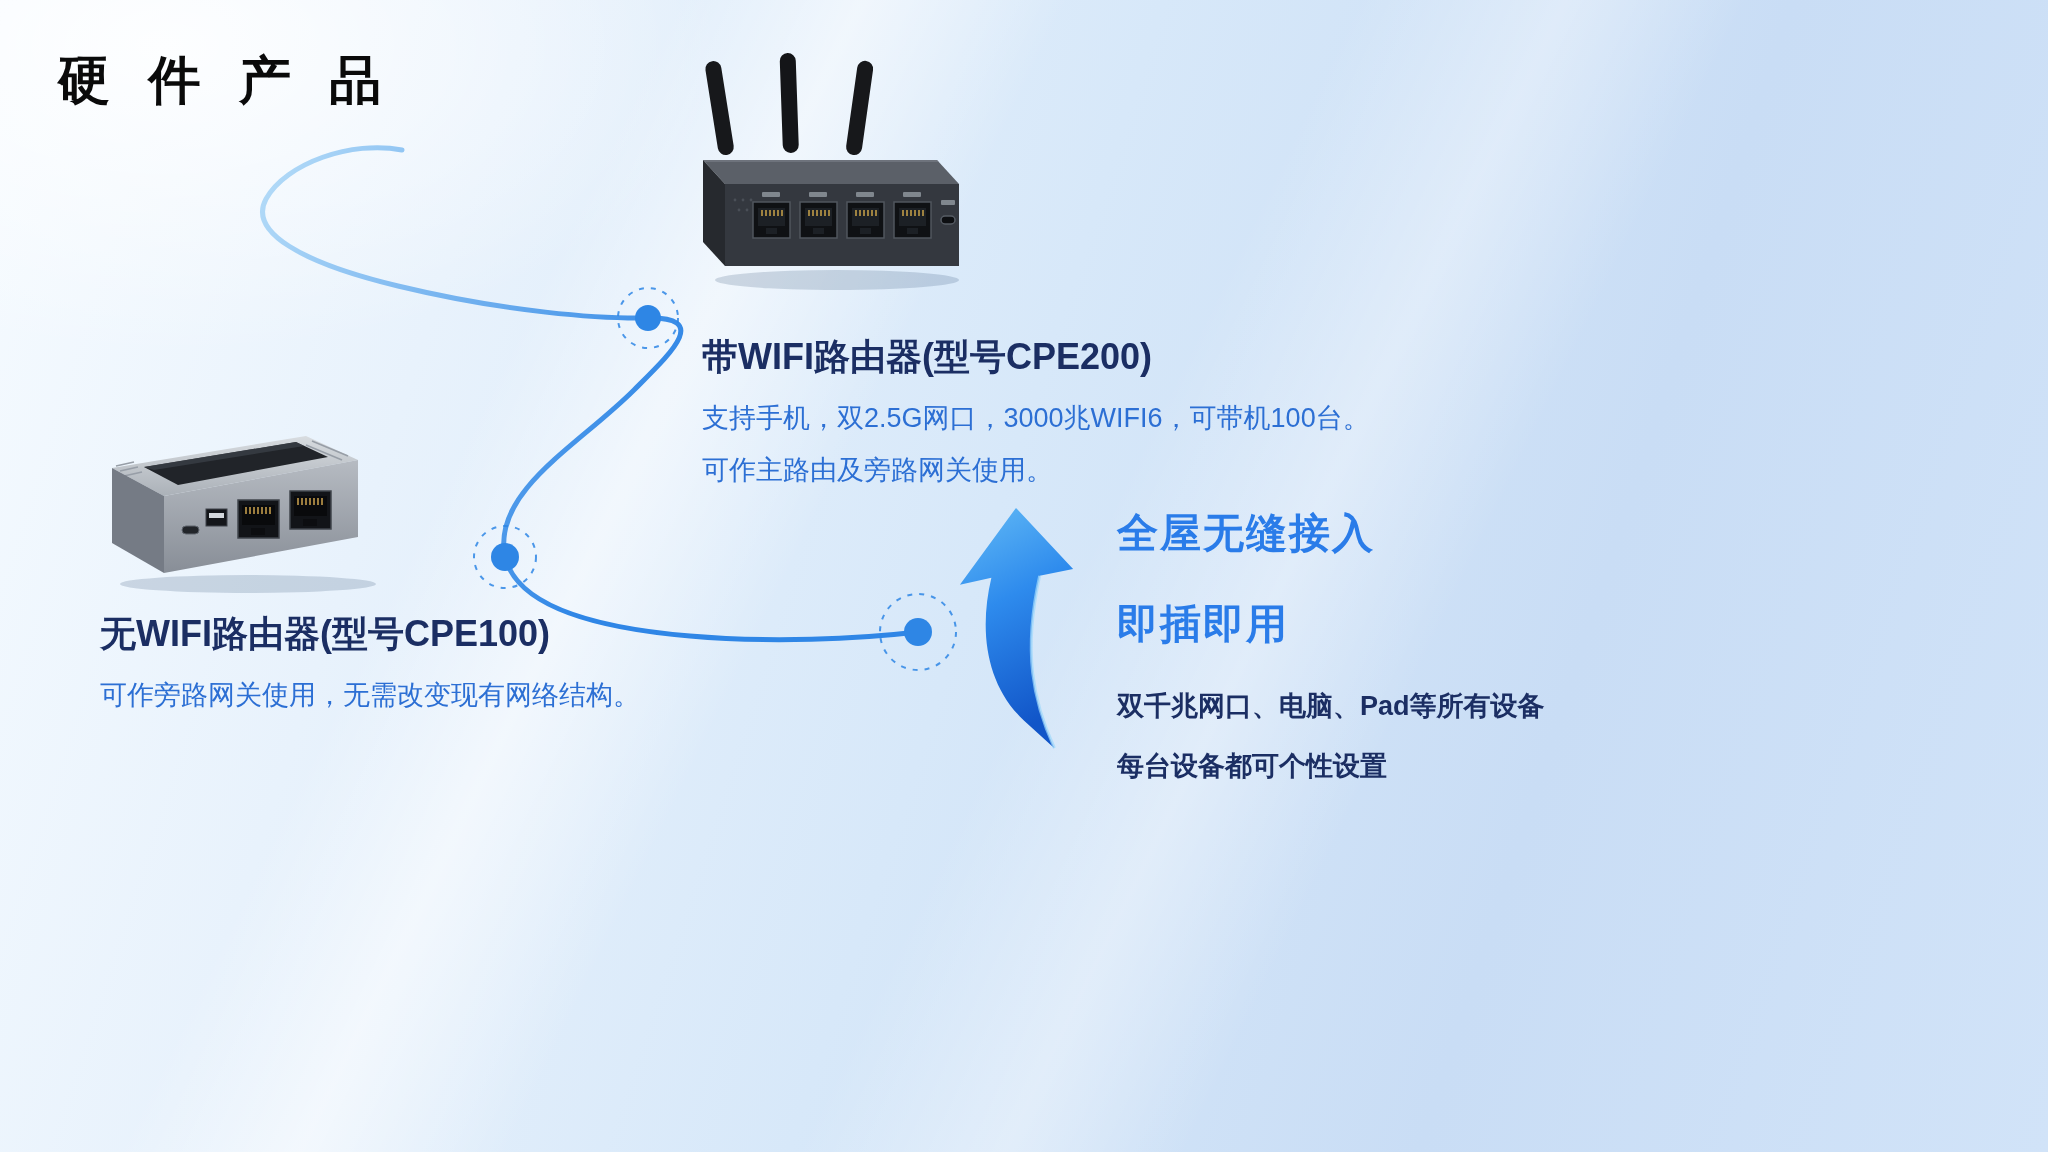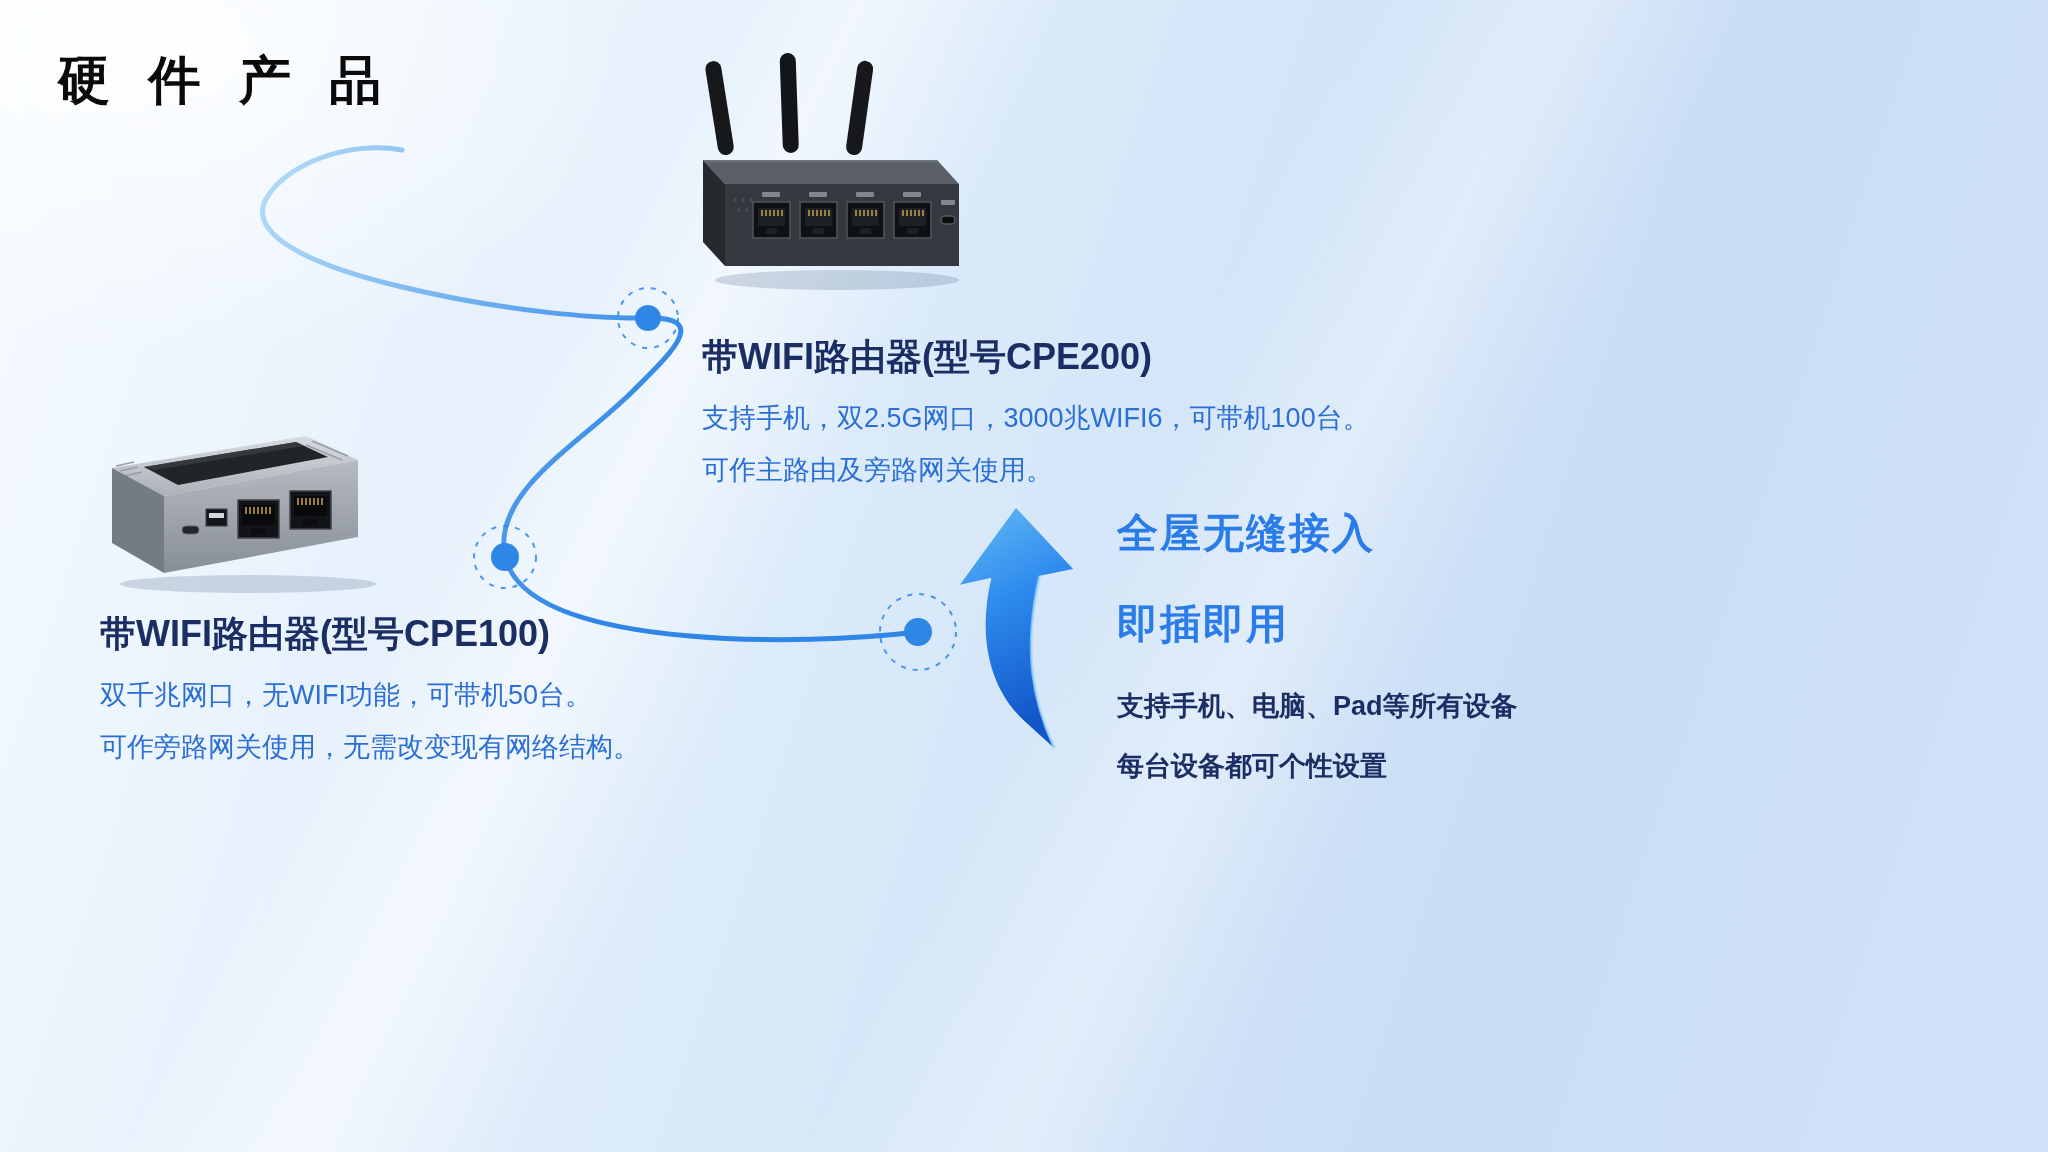--- a/index.html
+++ b/index.html
@@ -177,38 +177,37 @@
     </svg>
   </div>
 
   <div class="info info-200">
     <div class="info-name">带WIFI路由器(型号CPE200)</div>
     <div class="info-line">支持手机，双2.5G网口，3000兆WIFI6，可带机100台。</div>
     <div class="info-line">可作主路由及旁路网关使用。</div>
   </div>
 
   <div class="info info-100">
-    <div class="info-name">带WIFI路由器(型号CPE100)</div>
-    <div class="info-line">双千兆网口，无WIFI功能，可带机50台。</div>
+    <div class="info-name">无WIFI路由器(型号CPE100)</div>
     <div class="info-line">可作旁路网关使用，无需改变现有网络结构。</div>
   </div>
 
   <div class="arrow">
     <svg viewBox="0 0 130 250" xmlns="http://www.w3.org/2000/svg">
       <defs>
         <linearGradient id="arrowGrad" x1="0" y1="0" x2="0.25" y2="1">
           <stop offset="0" stop-color="#63bbf6"></stop>
           <stop offset="0.45" stop-color="#2e8bed"></stop>
           <stop offset="1" stop-color="#1155c8"></stop>
         </linearGradient>
       </defs>
       <path d="M65 2 L8 80 L40 73 C 27 128 35 182 73 218 L104 246 C 82 198 72 148 89 71 L123 64 Z" fill="url(#arrowGrad)"></path>
       <path d="M89 71 C 72 148 82 198 104 246" stroke="#9fd8fb" stroke-width="3" fill="none" opacity=".7"></path>
     </svg>
   </div>
 
   <div class="features">
     <div class="feat-head">全屋无缝接入</div>
     <div class="feat-head">即插即用</div>
-    <div class="feat-detail">支持手机、电脑、Pad等所有设备</div>
+    <div class="feat-detail">双千兆网口、电脑、Pad等所有设备</div>
     <div class="feat-detail">每台设备都可个性设置</div>
   </div>
 </div>
 
 </body></html>

